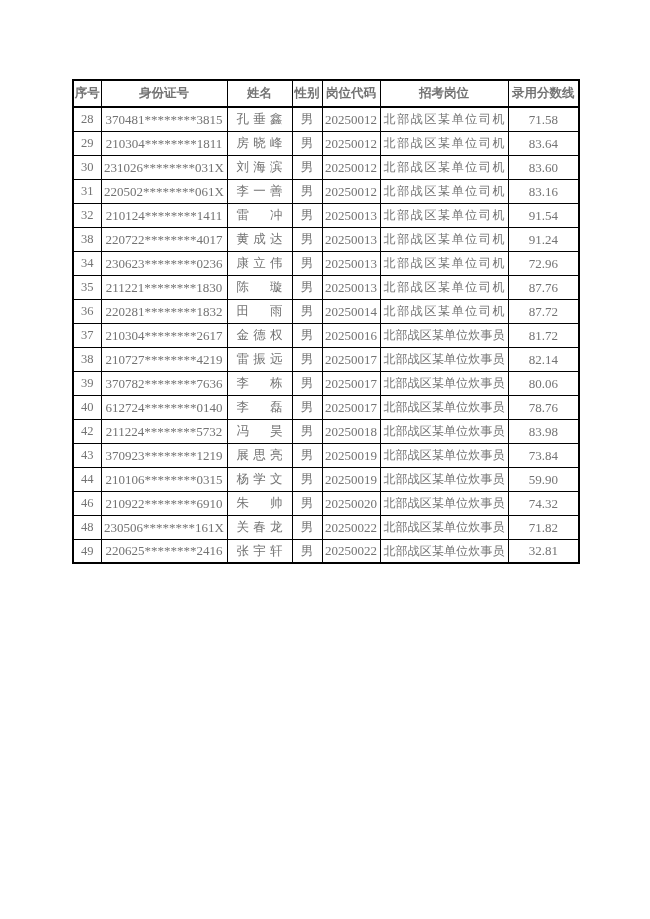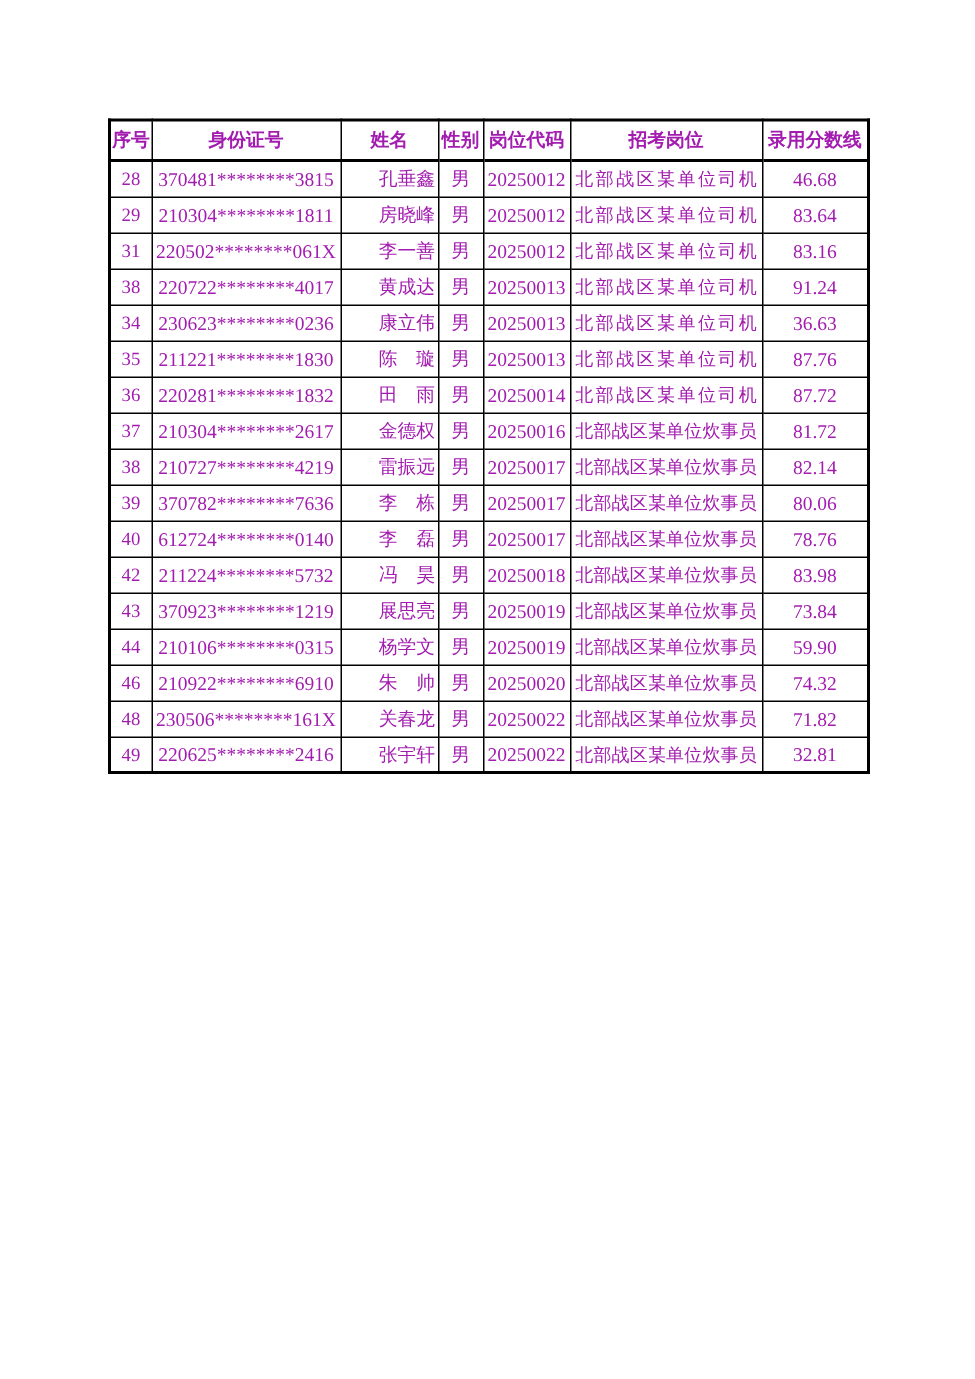--- a/index.html
+++ b/index.html
@@ -7,21 +7,21 @@
     padding: 0;
     background: #ffffff;
   }
   .page {
     position: relative;
     width: 650px;
     height: 919px;
     background: #ffffff;
     overflow: hidden;
     font-family: "Liberation Serif", "DejaVu Serif", serif;
-    color: #a21caf;
+    color: #737373;
   }
   table.score-table {
     position: absolute;
     left: 72px;
     top: 79px;
     border-collapse: collapse;
     table-layout: fixed;
     width: 506px;
     border: 2px solid #000000;
   }
@@ -44,21 +44,21 @@
   }
   
   .score-table td.c1,
   .score-table td.c4,
   .score-table td.c6 {
     font-size: 13px;
     font-family: "Liberation Serif", "DejaVu Serif", serif;
   }
   
   .score-table td.c2 {
-    padding: 0 25px;
+    padding: 0 9px;
     text-align-last: justify;
     margin-top: 47px;
   }
   
   .score-table td.c5 {
     font-size: 12px;
     padding: 0 3px;
     text-align-last: justify;
   }
 </style>
@@ -88,57 +88,75 @@
         </tr>
     </thead>
     <tbody>
         <tr>
           <td class="c0">28</td>
           <td class="c1">370481********3815</td>
           <td class="c2">孔垂鑫</td>
           <td class="c3">男</td>
           <td class="c4">20250012</td>
           <td class="c5">北部战区某单位司机</td>
-          <td class="c6">46.68</td>
+          <td class="c6">71.58</td>
         </tr>
         <tr>
           <td class="c0">29</td>
           <td class="c1">210304********1811</td>
           <td class="c2">房晓峰</td>
           <td class="c3">男</td>
           <td class="c4">20250012</td>
           <td class="c5">北部战区某单位司机</td>
           <td class="c6">83.64</td>
         </tr>
         <tr>
+          <td class="c0">30</td>
+          <td class="c1">231026********031X</td>
+          <td class="c2">刘海滨</td>
+          <td class="c3">男</td>
+          <td class="c4">20250012</td>
+          <td class="c5">北部战区某单位司机</td>
+          <td class="c6">83.60</td>
+        </tr>
+        <tr>
           <td class="c0">31</td>
           <td class="c1">220502********061X</td>
           <td class="c2">李一善</td>
           <td class="c3">男</td>
           <td class="c4">20250012</td>
           <td class="c5">北部战区某单位司机</td>
           <td class="c6">83.16</td>
         </tr>
         <tr>
+          <td class="c0">32</td>
+          <td class="c1">210124********1411</td>
+          <td class="c2">雷　冲</td>
+          <td class="c3">男</td>
+          <td class="c4">20250013</td>
+          <td class="c5">北部战区某单位司机</td>
+          <td class="c6">91.54</td>
+        </tr>
+        <tr>
           <td class="c0">38</td>
           <td class="c1">220722********4017</td>
           <td class="c2">黄成达</td>
           <td class="c3">男</td>
           <td class="c4">20250013</td>
           <td class="c5">北部战区某单位司机</td>
           <td class="c6">91.24</td>
         </tr>
         <tr>
           <td class="c0">34</td>
           <td class="c1">230623********0236</td>
           <td class="c2">康立伟</td>
           <td class="c3">男</td>
           <td class="c4">20250013</td>
           <td class="c5">北部战区某单位司机</td>
-          <td class="c6">36.63</td>
+          <td class="c6">72.96</td>
         </tr>
         <tr>
           <td class="c0">35</td>
           <td class="c1">211221********1830</td>
           <td class="c2">陈　璇</td>
           <td class="c3">男</td>
           <td class="c4">20250013</td>
           <td class="c5">北部战区某单位司机</td>
           <td class="c6">87.76</td>
         </tr>

